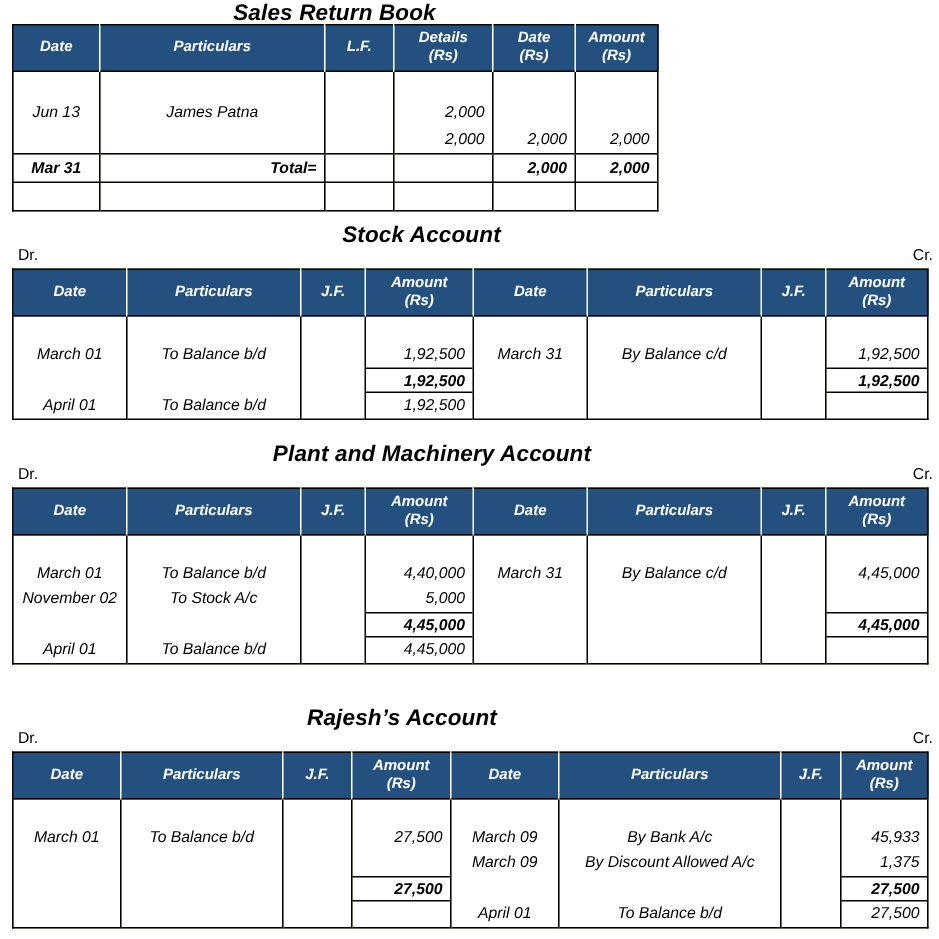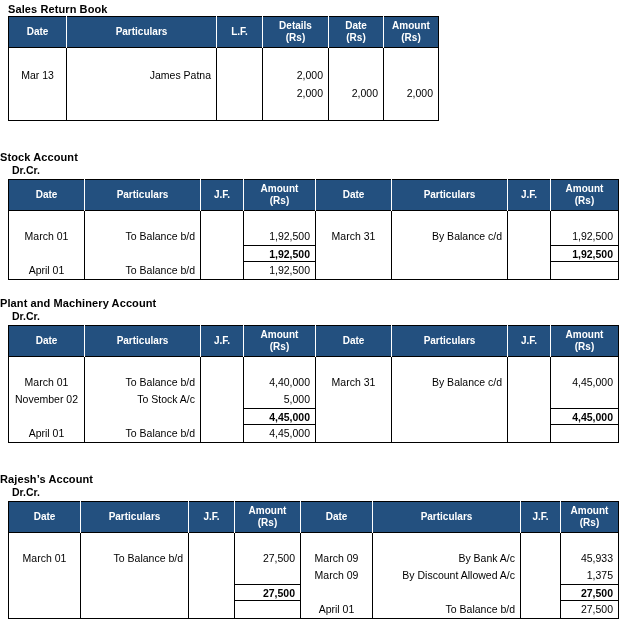--- a/index.html
+++ b/index.html
@@ -16,42 +16,46 @@
   }
   .page {
     position: relative;
     width: 626px;
     height: 626px;
     box-sizing: border-box;
   }
 
   
   .tbl-title {
-    font-size: 11px;
+    font-size: 15px;
     font-weight: bold;
+    text-align: center;
     line-height: 14px;
     letter-spacing: 0.1px;
+    font-style: italic;
   }
 
   
   .drcr {
     display: flex;
+    justify-content: space-between;
     font-size: 10.5px;
-    font-weight: bold;
+    font-weight: normal;
     line-height: 13px;
     padding: 0 4px 1px 12px;
     box-sizing: border-box;
   }
 
   
   table.acct {
     border-collapse: collapse;
     table-layout: fixed;
     border: 1.4px solid #000;
     background: #4d7c0f;
+    font-style: italic;
   }
   table.acct th {
     background: #23507F;
     color: #ffffff;
     font-size: 10px;
     font-weight: bold;
     text-align: center;
     padding: 3px 2px;
     border-left: 1.1px solid #ffffff;
     border-right: 1.1px solid #ffffff;
@@ -79,21 +83,21 @@
     display: block;
     height: 17px;
     line-height: 17px;
     padding: 0 5px;
     box-sizing: border-box;
     white-space: nowrap;
     overflow: hidden;
   }
   .ln.blank { color: transparent; }
   .c  { text-align: center; }
-  .l  { text-align: right; }
+  .l  { text-align: center; }
   .r  { text-align: right; }
   .b  { font-weight: bold; }
   .rule-top    { border-top: 1.2px solid #000; }
   .rule-bottom { border-bottom: 1.2px solid #000; }
 
   
   .t1-wrap { position: absolute; left: 8px; top: 2px; width: 430px; }
   table.t1 { width: 430px; }
   table.t1 .col-date { width: 58px; }
   table.t1 .col-part { width: 150px; }
@@ -176,21 +180,21 @@
             <div>Amount</div>
             <div>(Rs)</div>
           </th>
         </tr>
       </thead>
       <tbody>
         <tr>
           <td>
             <span class="stack">
               <span class="ln blank">.</span>
-              <span class="ln c">Mar 13</span>
+              <span class="ln c">Jun 13</span>
               <span class="ln blank">.</span>
             </span>
           </td>
           <td>
             <span class="stack">
               <span class="ln blank">.</span>
               <span class="ln l">James Patna</span>
               <span class="ln blank">.</span>
             </span>
           </td>
@@ -217,20 +221,40 @@
           </td>
           <td>
             <span class="stack">
               <span class="ln blank">.</span>
               <span class="ln blank">.</span>
               <span class="ln r">2,000</span>
             </span>
           </td>
         </tr>
 
+        <tr class="t1-totalrow">
+          <td>
+            <span class="ln c b">Mar 31</span>
+          </td>
+          <td>
+            <span class="ln r b">Total=</span>
+          </td>
+          <td>
+            <span class="ln c"></span>
+          </td>
+          <td>
+            <span class="ln r"></span>
+          </td>
+          <td>
+            <span class="ln r b">2,000</span>
+          </td>
+          <td>
+            <span class="ln r b">2,000</span>
+          </td>
+        </tr>
 
         <tr class="t1-emptyrow">
           <td>
               <span class="ln blank">.</span>
             </td>
           <td>
               <span class="ln blank">.</span>
             </td>
           <td>
               <span class="ln blank">.</span>

